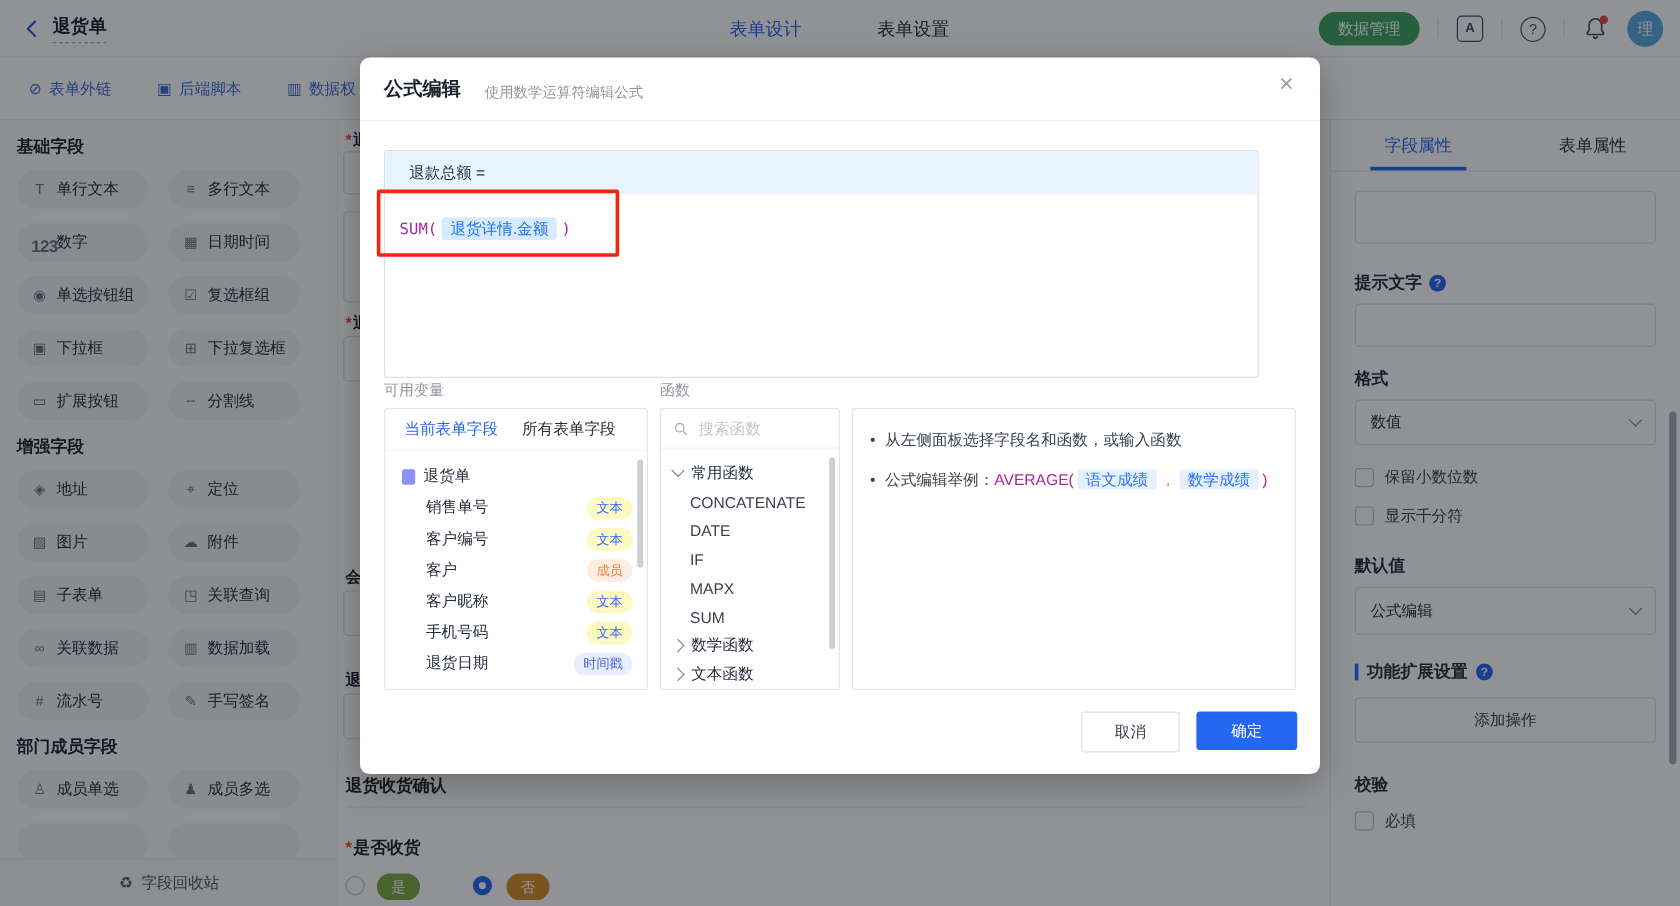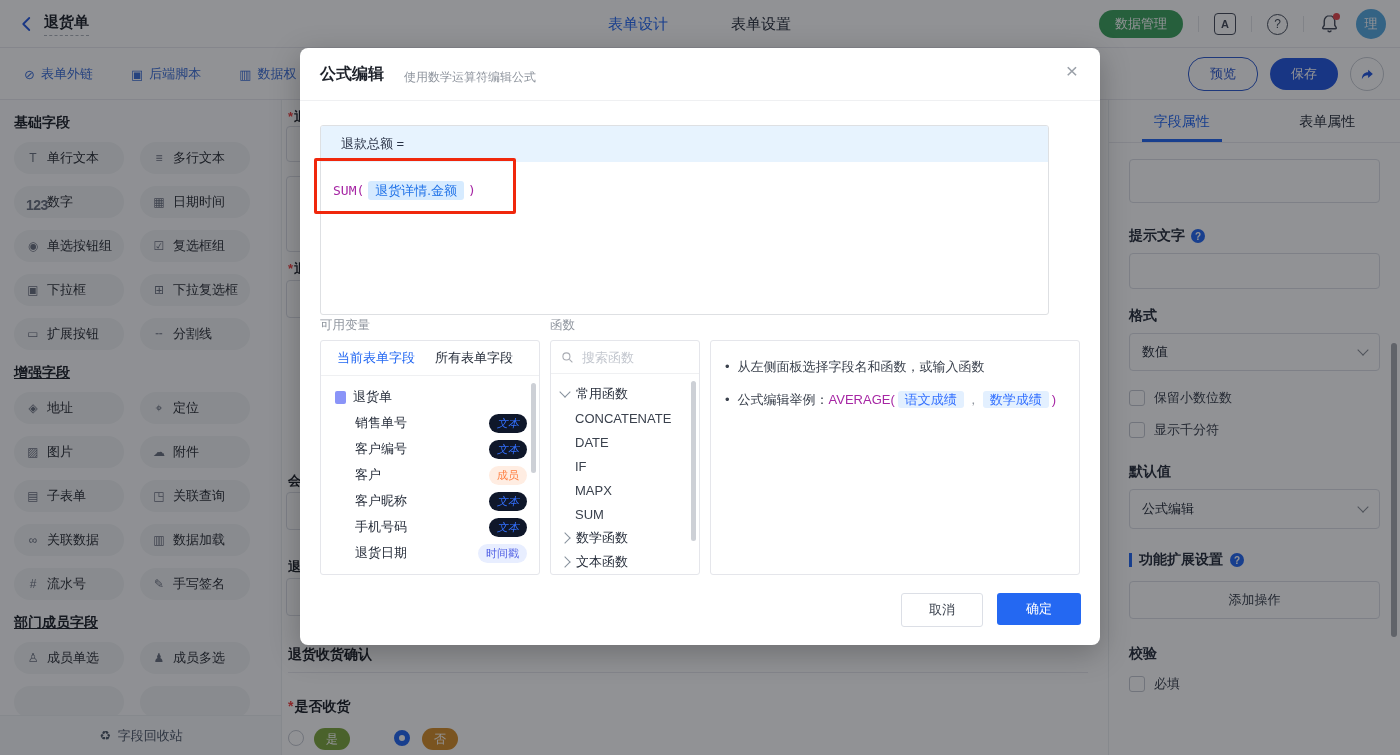--- a/index.html
+++ b/index.html
@@ -22,21 +22,21 @@
   .tl-links{position:absolute;left:24px;top:0;height:52px;display:flex;align-items:center;gap:38px;}
   .tl-link{display:flex;align-items:center;gap:6px;color:#3D6FD8;font-size:13px;cursor:pointer;}
   .tl-link .ic{font-size:13px;}
   .tl-right{position:absolute;right:16px;top:0;height:52px;display:flex;align-items:center;gap:12px;}
   .btn-preview{width:68px;height:32px;border-radius:16px;border:1px solid #2E5BD0;color:#2E5BD0;background:#fff;font-size:13px;display:flex;align-items:center;justify-content:center;}
   .btn-save{width:68px;height:32px;border-radius:16px;background:#2458E0;color:#fff;font-size:13px;display:flex;align-items:center;justify-content:center;}
   .btn-share{width:32px;height:32px;border-radius:50%;border:1px solid #C9CDD4;display:flex;align-items:center;justify-content:center;background:#fff;}
   
   #sidebar{position:absolute;left:0;top:100px;width:282px;height:655px;background:#FBFCFD;border-right:1px solid #ECEEF1;box-sizing:border-box;overflow:hidden;}
   .sec-title{margin:14px 0 10px 14px;font-size:14px;font-weight:700;color:#1D2129;}
-  .sec-title.mt{text-decoration:underline;}
+  .sec-title.mt{}
   .fgrid{display:grid;grid-template-columns:110px 110px;gap:12px 16px;padding-left:14px;}
   .fbtn{height:32px;border-radius:16px;background:#F1F2F4;display:flex;align-items:center;gap:7px;padding:0 4px 0 12px;font-size:13px;color:#2A2F36;cursor:pointer;box-sizing:border-box;}
   .fbtn .fic{color:#6B7280;font-size:12px;width:14px;text-align:center;flex:none;}
   .fic.num{font-size:14px;font-weight:700;letter-spacing:-0.5px;margin-top:6px;}
   #recycle{position:absolute;left:0;bottom:0;width:282px;height:40px;background:#F6F7F9;border-top:1px solid #ECEEF1;display:flex;align-items:center;justify-content:center;gap:7px;font-size:13px;color:#4E5969;box-sizing:border-box;}
   
   #canvas{position:absolute;left:282px;top:100px;width:826px;height:655px;background:#fff;}
   .c-label{position:absolute;font-size:13px;font-weight:600;color:#1D2129;}
   .c-star{color:#F53F3F;margin-right:1px;}
   .c-input{position:absolute;background:#fff;border:1px solid #DCDFE6;border-radius:4px;box-sizing:border-box;}
@@ -81,21 +81,21 @@
   .fn-p{color:#A626A4;font-family:"DejaVu Sans Mono","Liberation Mono",monospace;}
   .chip{background:#D6EBFF;color:#2173E8;padding:2px 7px;border-radius:3px;font-size:13px;margin:0 4px;}
   .m-collab{position:absolute;top:269px;font-size:12.5px;color:#8F959E;}
   .mbox{position:absolute;top:292px;height:235px;border:1px solid #E5E6EB;border-radius:3px;box-sizing:border-box;background:#fff;}
   
   .var-tabs{height:34px;display:flex;align-items:center;gap:20px;padding-left:16px;border-bottom:1px solid #EFF0F2;font-size:13px;}
   .vrow{height:26px;display:flex;align-items:center;padding:0 12px 0 14px;font-size:13px;color:#272E3B;}
   .vrow.child{padding-left:34px;}
   .doc-ic{width:11px;height:13px;background:#8A94F8;border-radius:2px;margin-right:7px;flex:none;}
   .tag{margin-left:auto;font-size:11px;padding:2px 8px;border-radius:10px;}
-  .tag.text{background:#0f172a;color:#3370FF;font-style:italic;}
+  .tag.text{background:#fef9c3;color:#3370FF;}
   .tag.member{background:#FFEDE2;color:#FF7D3E;}
   .tag.time{background:#E8EEFF;color:#4E5EE4;}
   
   .srch{height:32px;display:flex;align-items:center;gap:6px;padding:0 10px;border-bottom:1px solid #EFF0F2;}
   .srch input{border:none;outline:none;width:100px;font-size:13px;color:#272E3B;background:transparent;}
   .srch input::placeholder{color:#C2C6CE;}
   .frow{height:24px;display:flex;align-items:center;gap:7px;padding-left:10px;font-size:13px;color:#272E3B;cursor:pointer;}
   .frow.item{padding-left:24px;color:#3A414D;}
   
   .hline{display:flex;gap:8px;font-size:13px;color:#3A414D;line-height:20px;margin-bottom:13px;}
@@ -143,29 +143,20 @@
         </span>
       <span class="tl-link">
           <span class="ic">▣</span>
           <span>后端脚本</span>
         </span>
       <span class="tl-link">
           <span class="ic">▥</span>
           <span>数据权</span>
         </span>
     </div>
-    <div class="tl-right">
-      <div class="btn-preview">预览</div>
-      <div class="btn-save">保存</div>
-      <div class="btn-share">
-        <svg width="15" height="15" viewBox="0 0 24 24">
-            <path d="M13 4.5l7.5 6.5-7.5 6.5v-4.2C8 13.3 5 15.5 3 19.5c0-7 4-11.2 10-11.2V4.5z" fill="#2458E0"></path>
-          </svg>
-      </div>
-    </div>
   </div>
 
   <div id="sidebar">
     <div class="sec-title">基础字段</div>
     <div class="fgrid">
       <div class="fbtn">
           <span class="fic">T</span>
           <span>单行文本</span>
         </div>
       <div class="fbtn">

